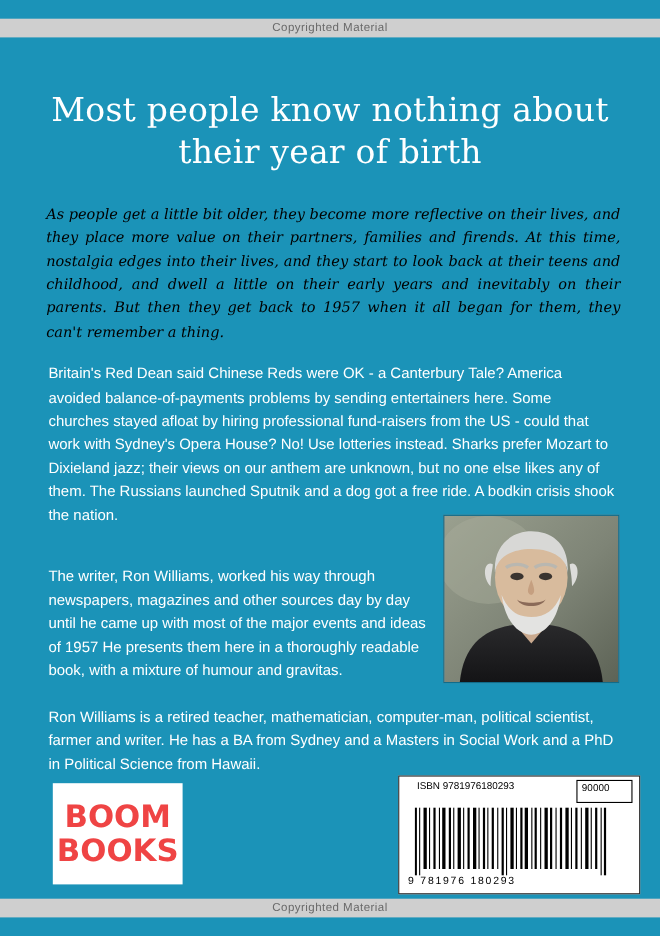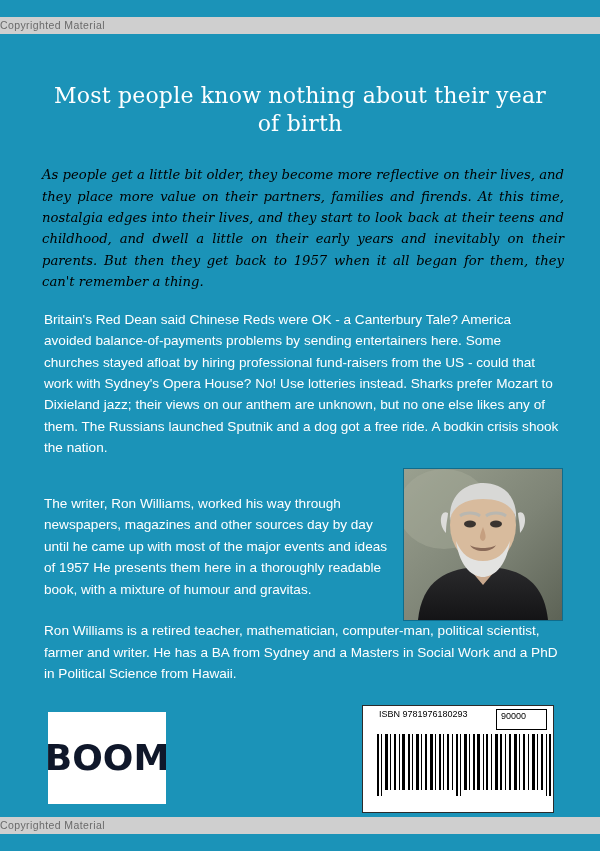--- a/index.html
+++ b/index.html
@@ -22,40 +22,40 @@
   }
   .copyright-strip {
     position: absolute;
     left: 0;
     width: 600px;
     height: 17px;
     background: #cfcfcf;
     color: #6a6a6a;
     font-size: 10.5px;
     letter-spacing: 0.4px;
-    text-align: left;
+    text-align: center;
     line-height: 17px;
     font-family: "Liberation Sans", sans-serif;
   }
   .copyright-top { top: 17px; }
   .copyright-bottom { top: 817px; }
 
   .content {
     position: absolute;
     left: 0;
     top: 34px;
     width: 600px;
   }
 
   .headline {
     margin: 48px 44px 0 44px;
     text-align: center;
     color: #ffffff;
     font-family: "DejaVu Serif", serif;
-    font-size: 22px;
+    font-size: 30px;
     font-weight: normal;
     line-height: 1.28;
     letter-spacing: 0.2px;
   }
 
   .intro {
     margin: 26px 36px 0 42px;
     color: #000000;
     font-family: "DejaVu Serif", serif;
     font-style: italic;
@@ -108,33 +108,33 @@
     top: 712px;
     width: 118px;
     height: 92px;
     background: #ffffff;
     display: flex;
     flex-direction: column;
     justify-content: center;
     align-items: center;
   }
   .logo-line {
-    color: #0f172a;
+    color: #ef4444;
     font-family: "DejaVu Sans", sans-serif;
     font-weight: bold;
-    font-size: 36px;
+    font-size: 28px;
     letter-spacing: 0px;
     line-height: 1.12;
   }
 
   .barcode-box {
     position: absolute;
     left: 362px;
     top: 705px;
-    width: 192px;
+    width: 220px;
     height: 108px;
     background: #ffffff;
     border: 1px solid #2b2b2b;
     padding: 3px 4px 2px 4px;
     box-sizing: border-box;
   }
   .isbn-row {
     display: flex;
     justify-content: space-between;
     align-items: flex-start;
@@ -217,20 +217,21 @@
       <path d="M56 47 C61 43 71 43 76 47" stroke="#b9b7b0" stroke-width="3" fill="none"></path>
       <path d="M82 47 C87 43 97 43 102 47" stroke="#b9b7b0" stroke-width="3" fill="none"></path>
       <path d="M79 58 C76 66 74 70 79 72 C83 70 82 66 79 58 Z" fill="#c59f80"></path>
       <path d="M52 72 C56 100 70 108 79 108 C88 108 102 100 106 72 C100 86 92 92 79 92 C66 92 58 86 52 72 Z" fill="#e3e3e1"></path>
       <path d="M66 76 C70 80 88 80 92 76 C88 84 70 84 66 76 Z" fill="#8a6a58"></path>
     </svg>
   </div>
 
   <div class="logo">
     <div class="logo-line">BOOM</div>
+    <div class="logo-line">BOOKS</div>
   </div>
 
   <div class="barcode-box">
     <div class="isbn-row">
       <span class="isbn-text">ISBN 9781976180293</span>
       <span class="price-box">90000</span>
     </div>
     <div class="bars">
       <svg width="176" height="62" viewBox="0 0 176 62">
         <g fill="#000">
@@ -270,17 +271,18 @@
           <rect x="146" y="0" width="2" height="56"></rect>
           <rect x="151" y="0" width="1" height="56"></rect>
           <rect x="155" y="0" width="3" height="56"></rect>
           <rect x="160" y="0" width="1" height="56"></rect>
           <rect x="164" y="0" width="2" height="56"></rect>
           <rect x="169" y="0" width="1" height="62"></rect>
           <rect x="172" y="0" width="2" height="62"></rect>
         </g>
       </svg>
     </div>
+    <div class="barcode-digits">9  781976  180293</div>
   </div>
 
   <div class="copyright-strip copyright-bottom">Copyrighted Material</div>
 
 </div>
 
 </body></html>

